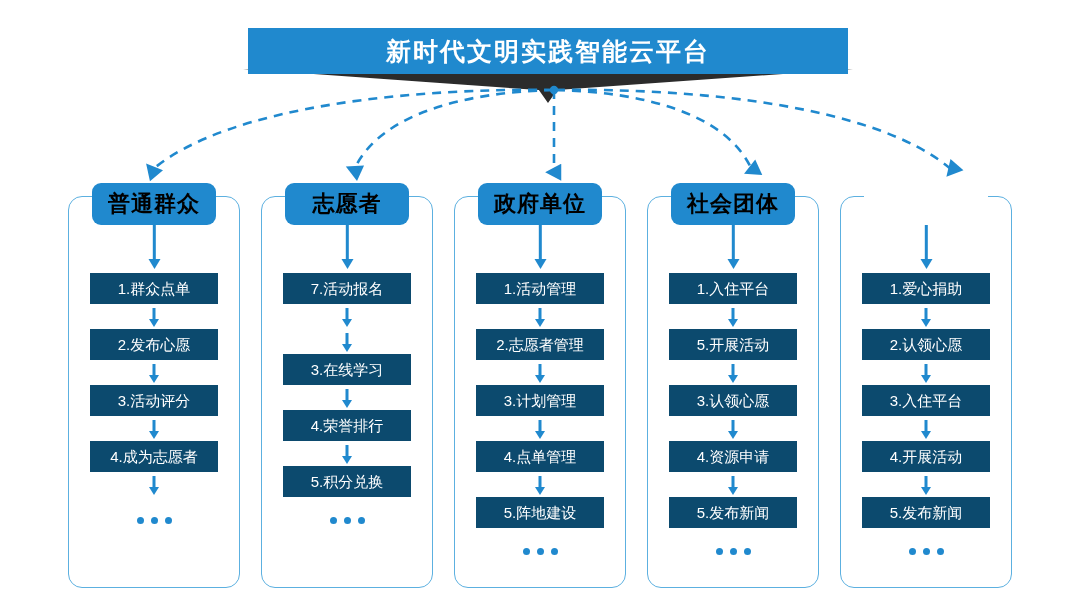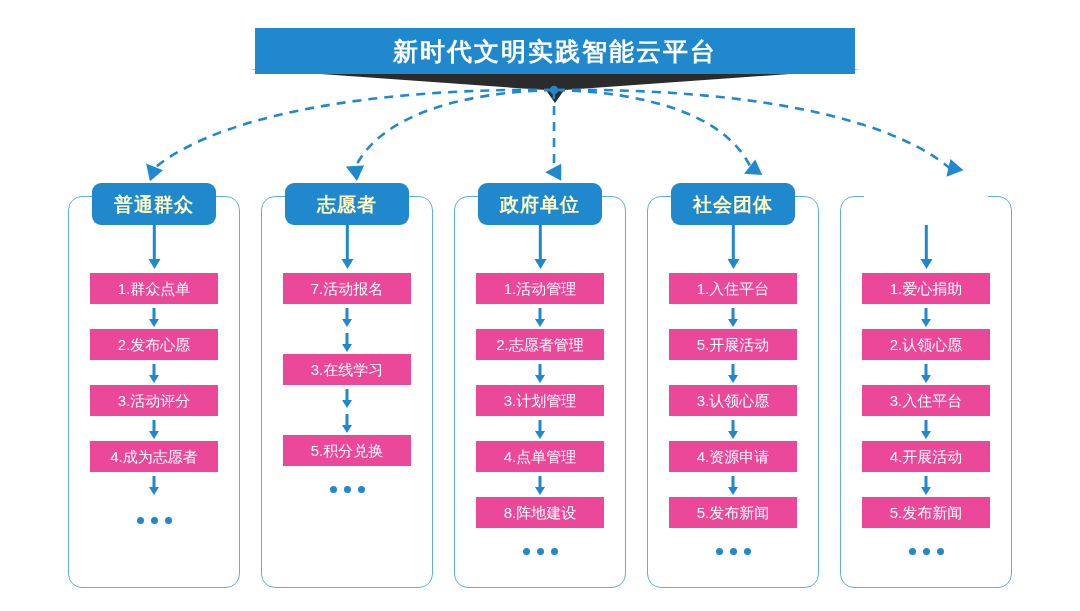--- a/index.html
+++ b/index.html
@@ -17,21 +17,21 @@
 
   #stage {
     position: relative;
     width: 1080px;
     height: 611px;
   }
 
   
   .banner-wrap {
     position: absolute;
-    left: 255px;
+    left: 248px;
     top: 28px;
     width: 600px;
     height: 58px;
   }
   .banner-shadow {
     position: absolute;
     left: -5px;
     top: 41px;
     width: 610px;
     height: 34px;
@@ -116,39 +116,39 @@
     width: 124px;
     height: 42px;
     background: #2089ce;
     border-radius: 9px;
     display: flex;
     align-items: center;
     justify-content: center;
     z-index: 2;
   }
   .card-header-label {
-    color: #fef9c3;
-    font-size: 19px;
+    color: #000000;
+    font-size: 22px;
     font-weight: bold;
     letter-spacing: 1px;
     white-space: nowrap;
     line-height: 1;
   }
 
   .items {
     margin-top: 76px;
     display: flex;
     flex-direction: column;
     align-items: center;
   }
 
   .item {
     width: 128px;
     height: 31px;
-    background: #ec4899;
+    background: #0c4a6e;
     display: flex;
     align-items: center;
     justify-content: center;
   }
   .item-label {
     color: #ffffff;
     font-size: 15px;
     line-height: 1;
     white-space: nowrap;
   }
@@ -318,20 +318,23 @@
             <div class="shaft"></div>
             <div class="head"></div>
           </div>
         <div class="item">
             <span class="item-label">3.在线学习</span>
           </div>
         <div class="arrow-down">
             <div class="shaft"></div>
             <div class="head"></div>
           </div>
+        <div class="item">
+            <span class="item-label">4.荣誉排行</span>
+          </div>
         <div class="arrow-down">
             <div class="shaft"></div>
             <div class="head"></div>
           </div>
         <div class="item">
             <span class="item-label">5.积分兑换</span>
           </div>
         <div class="ellipsis">
             <span class="dot"></span>
             <span class="dot"></span>
@@ -371,21 +374,21 @@
             <div class="head"></div>
           </div>
         <div class="item">
             <span class="item-label">4.点单管理</span>
           </div>
         <div class="arrow-down">
             <div class="shaft"></div>
             <div class="head"></div>
           </div>
         <div class="item">
-            <span class="item-label">8.阵地建设</span>
+            <span class="item-label">5.阵地建设</span>
           </div>
         <div class="ellipsis">
             <span class="dot"></span>
             <span class="dot"></span>
             <span class="dot"></span>
           </div>
       </div>
     </div>
 
     <div class="card">

